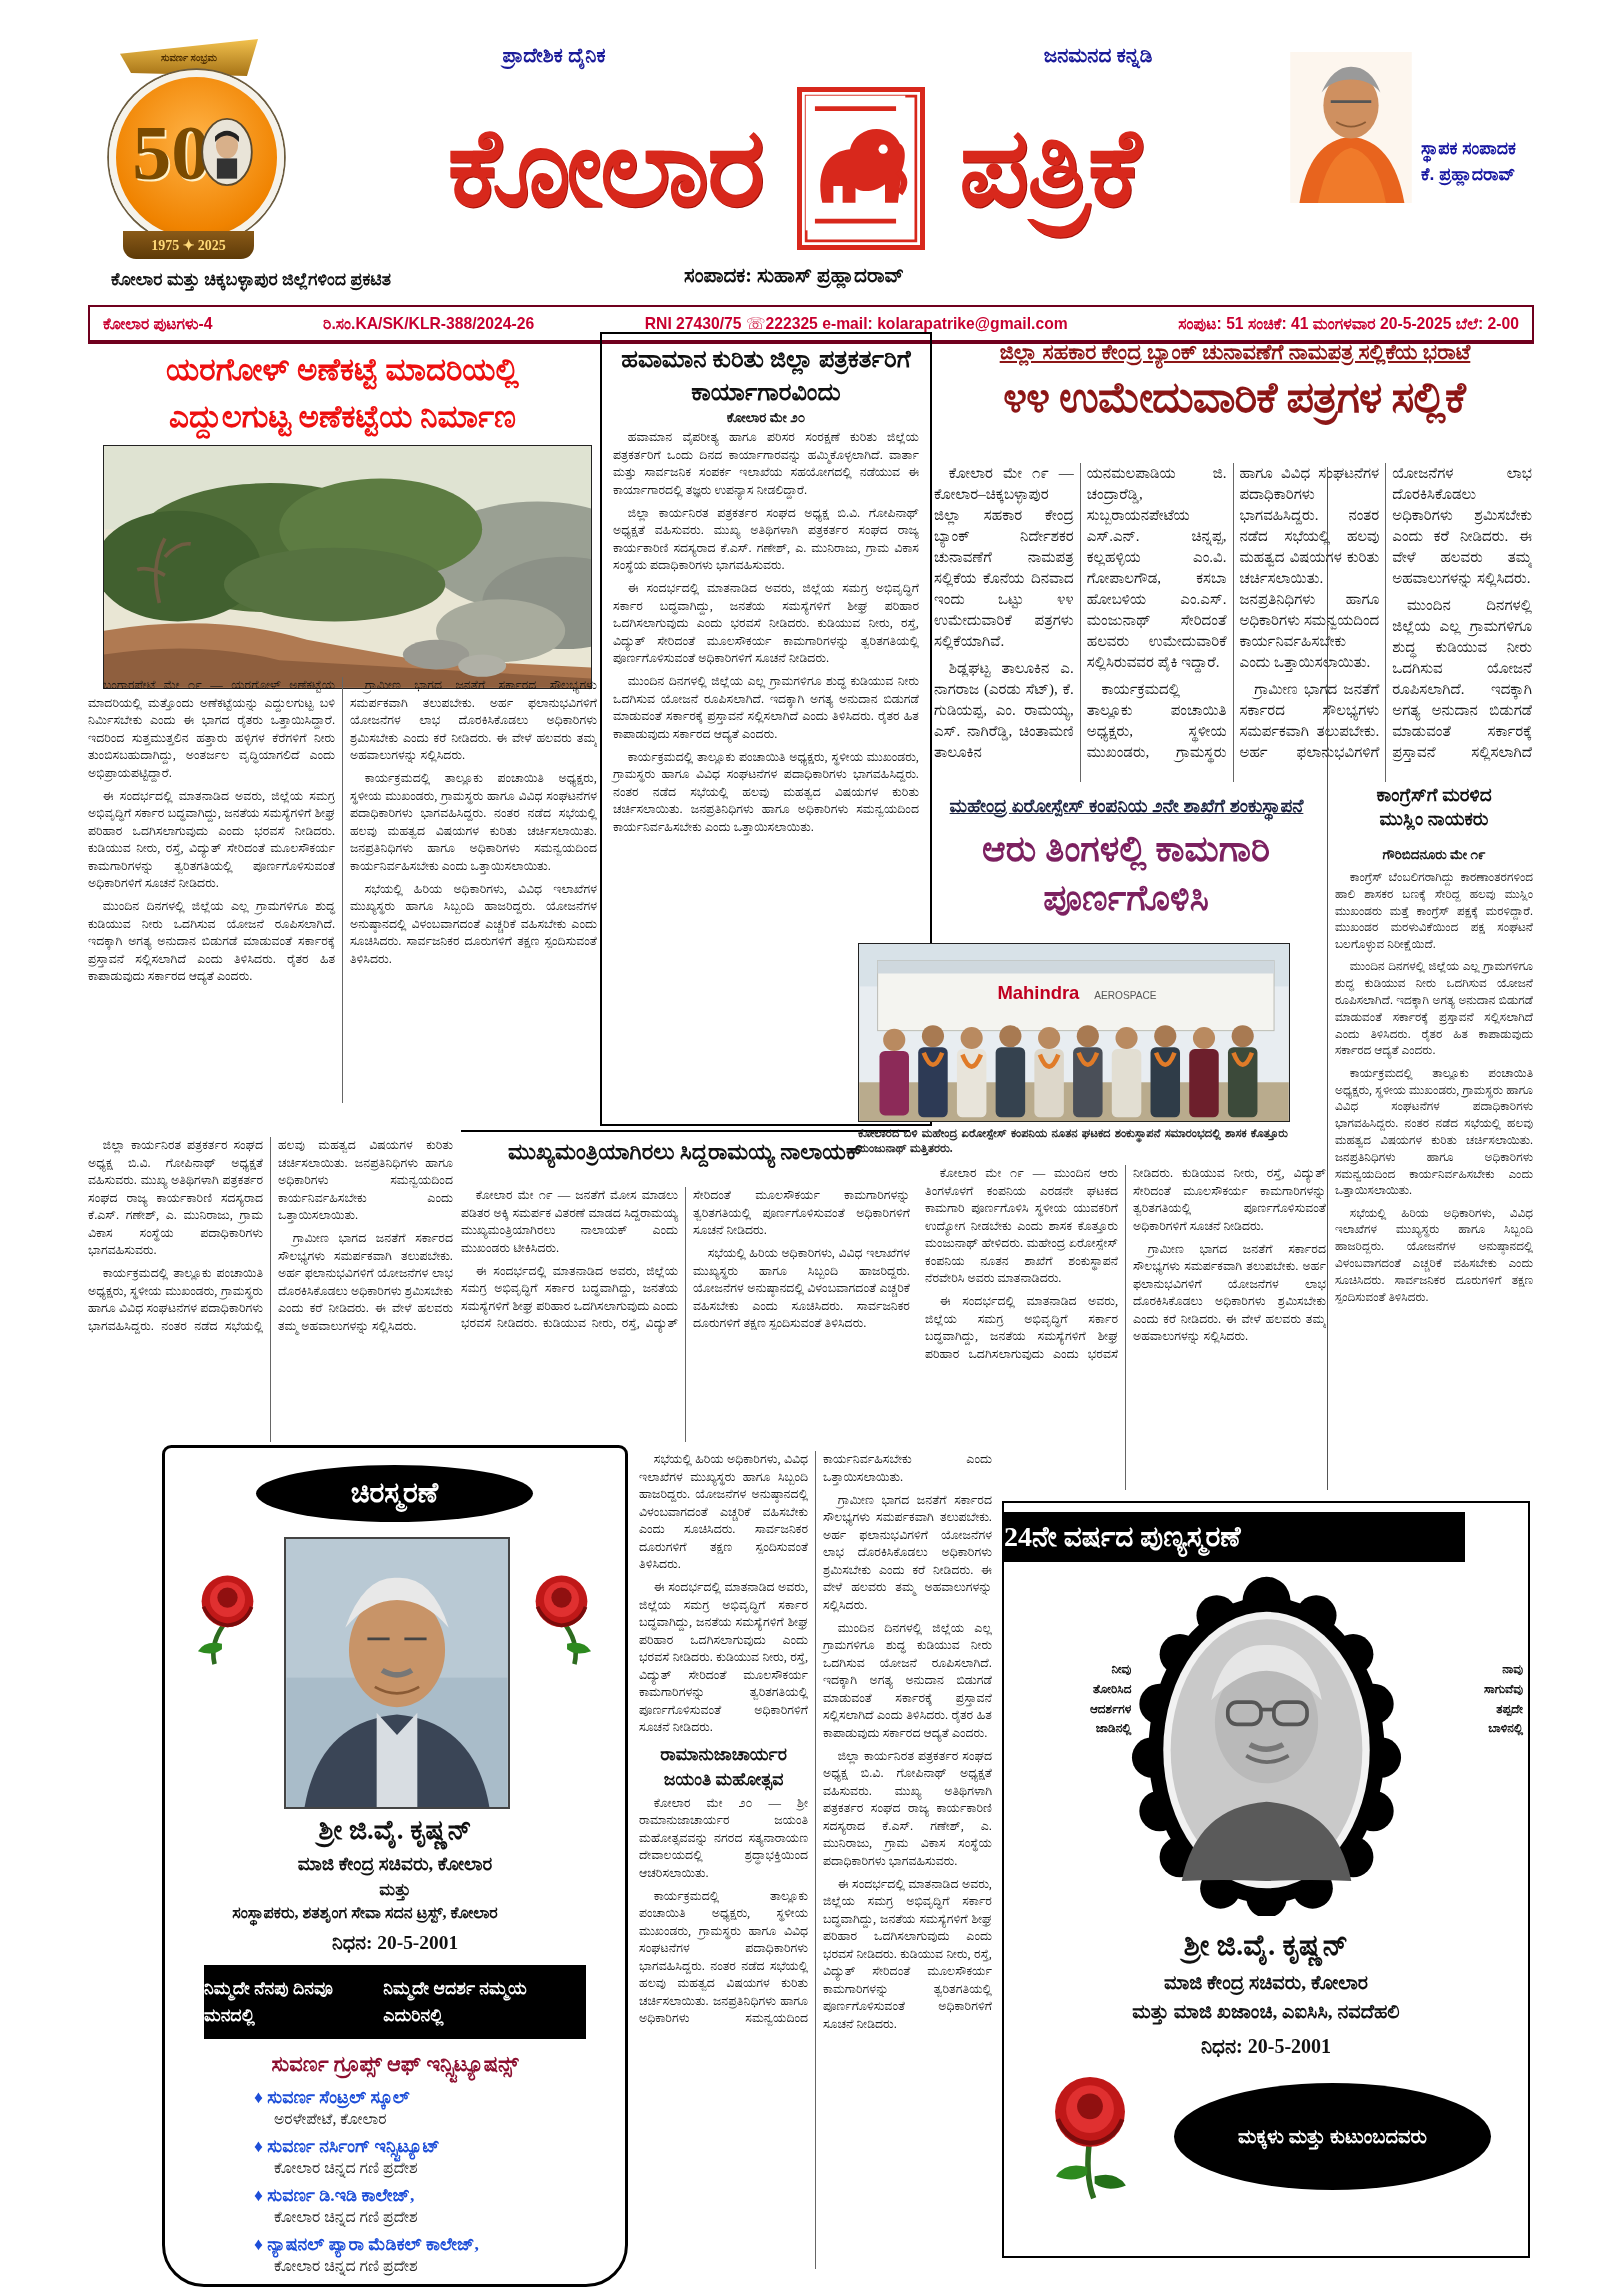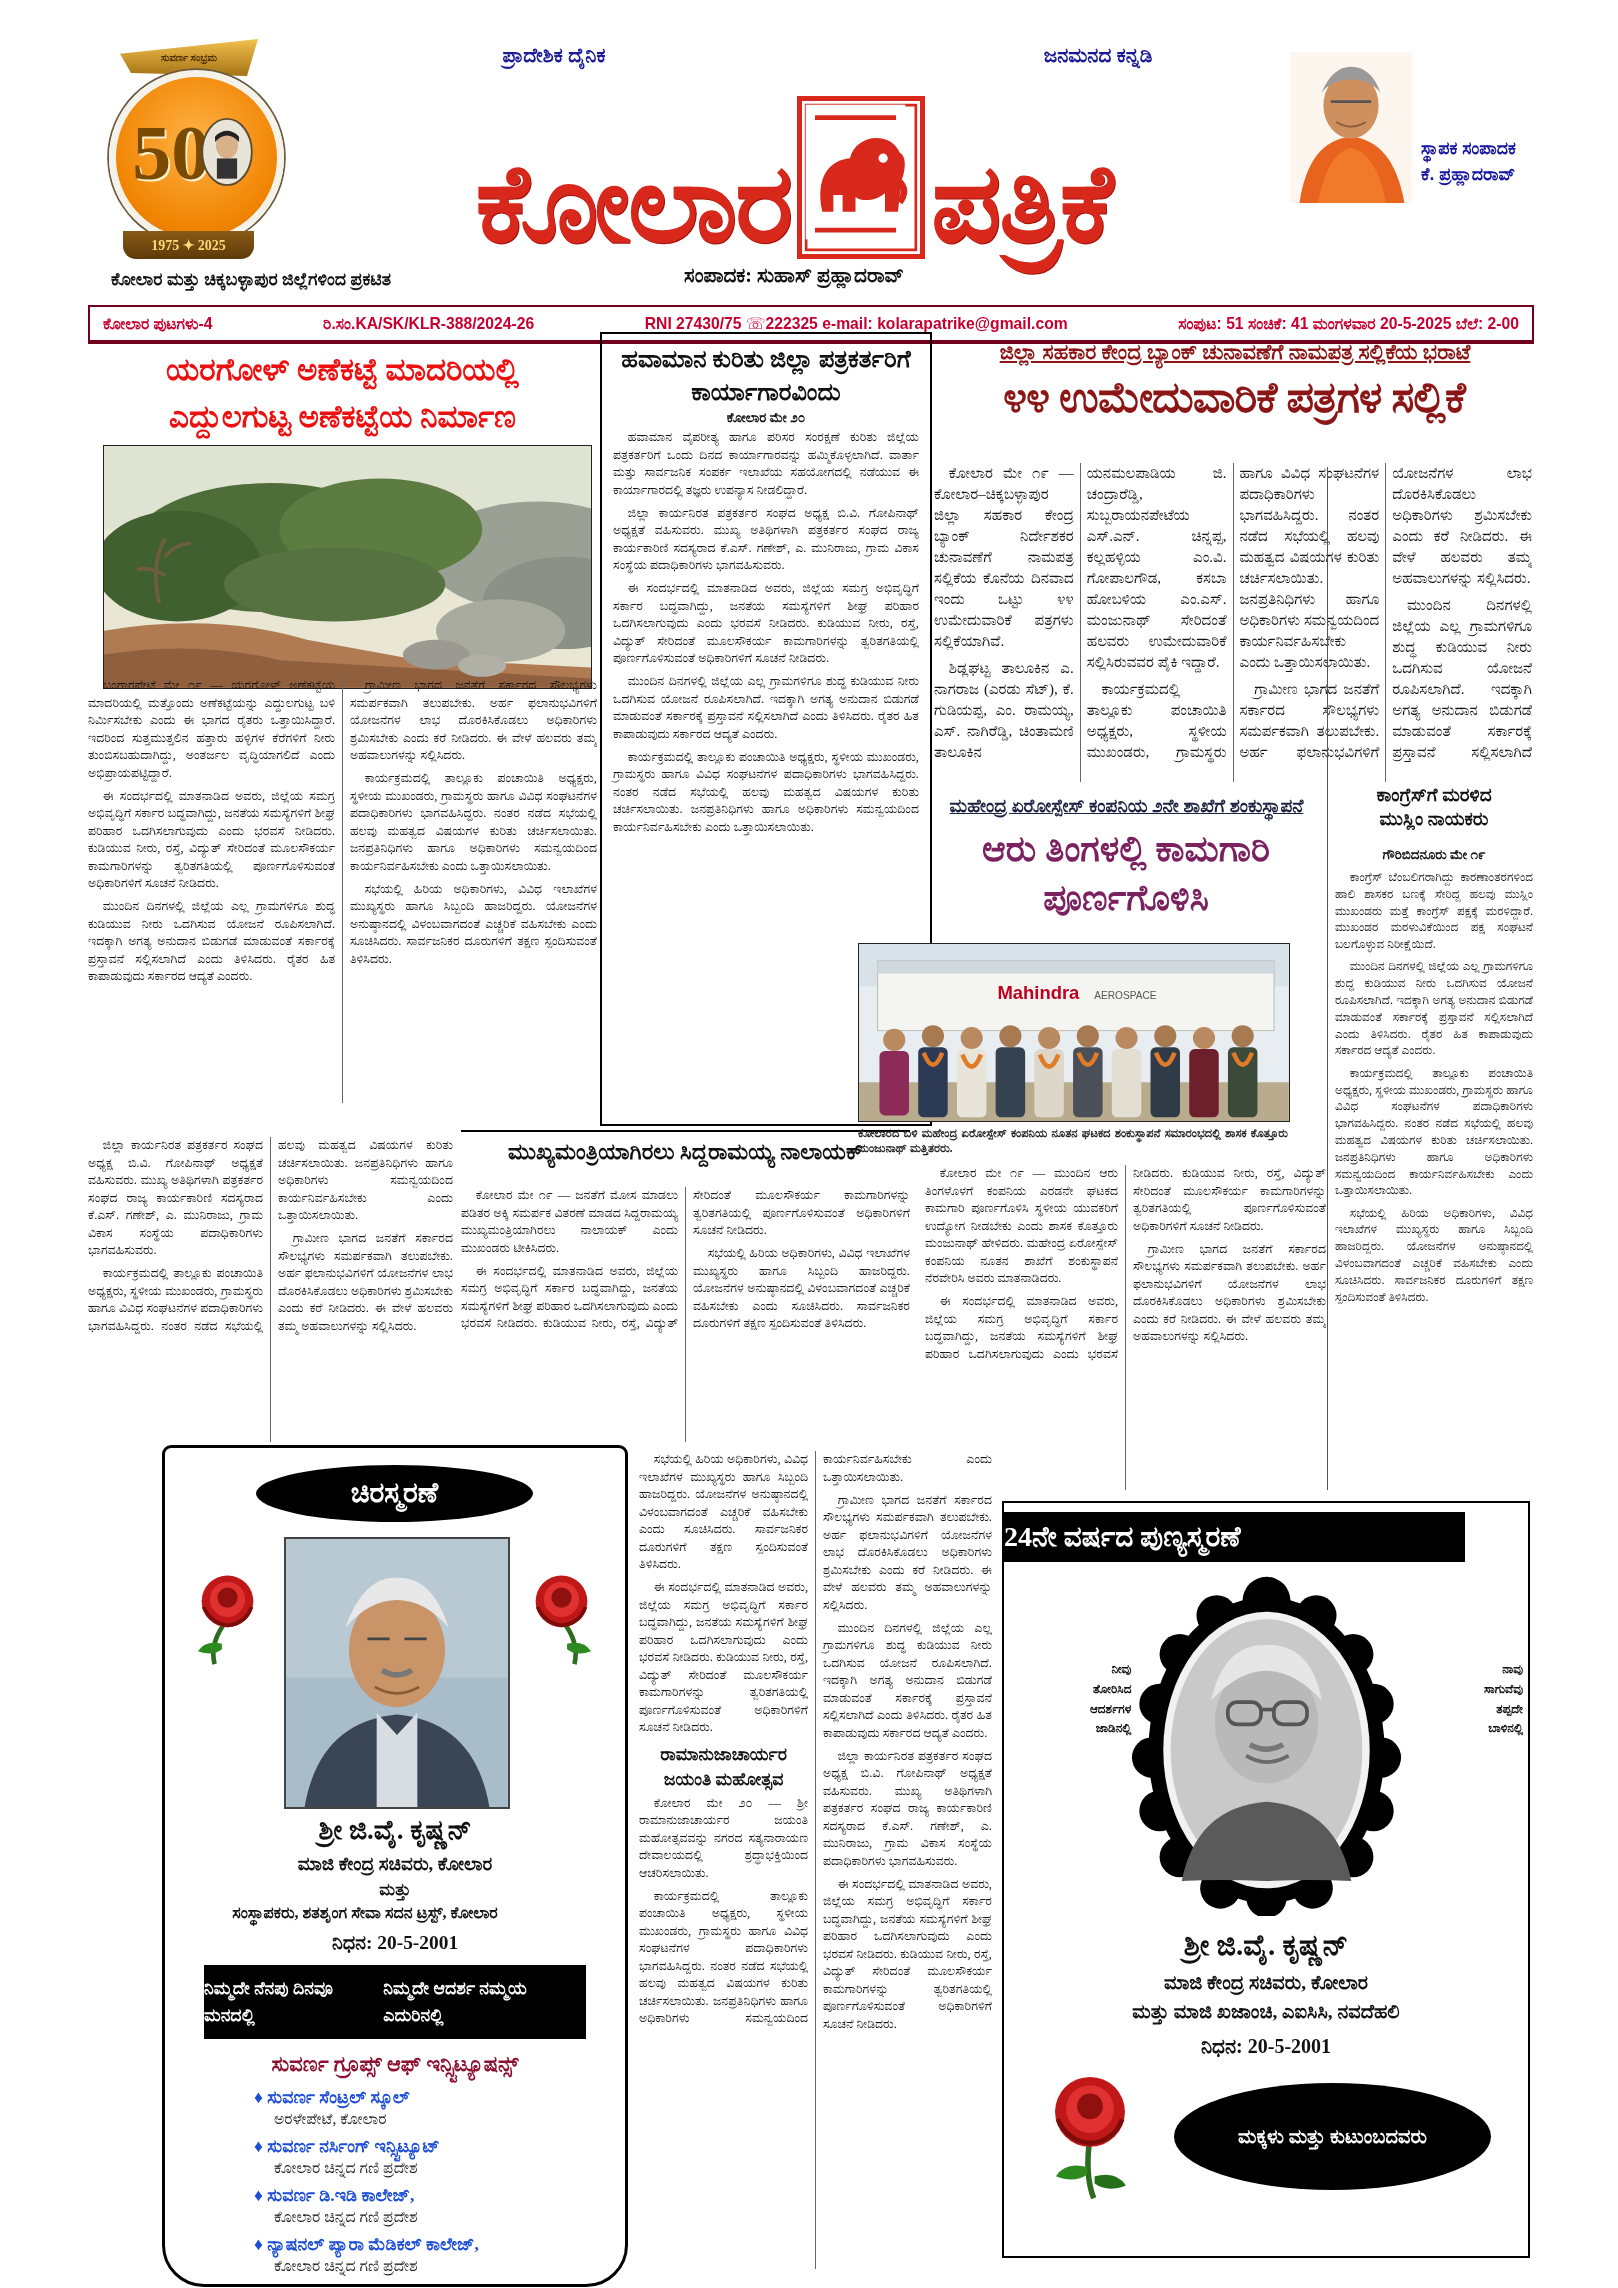--- a/index.html
+++ b/index.html
@@ -62,21 +62,21 @@
       </svg>
     </div>
     <div class="abs" style="left:31px;top:192px;width:131px;height:28px;background:linear-gradient(#8a5a18,#5d3a08);border-radius:0 0 13px 13px;display:flex;align-items:center;justify-content:center;">
       <span style="font-size:14px;font-weight:bold;color:#ffd978;">1975 ✦ 2025</span>
     </div>
   </div>
 
   <div class="abs tagline ctr" style="left:434px;top:44px;width:240px;">ಪ್ರಾದೇಶಿಕ ದೈನಿಕ</div>
   <div class="abs tagline ctr" style="left:978px;top:44px;width:240px;">ಜನಮನದ ಕನ್ನಡಿ</div>
 
-  <div class="abs" style="left:295px;top:78px;width:997px;height:181px;display:flex;align-items:flex-end;justify-content:center;gap:6px;">
+  <div class="abs" style="left:295px;top:78px;width:997px;height:181px;display:flex;align-items:center;justify-content:center;gap:34px;">
     <span class="masthead-word">ಕೋಲಾರ</span>
     <span style="display:inline-block;width:118px;height:153px;background:#fff;border:5.5px solid #d8281c;box-shadow:inset 0 0 0 2.8px #fff, inset 0 0 0 5.5px #d8281c;">
       <svg width="107" height="142" viewBox="0 0 116 154">
         <rect x="4" y="4" width="108" height="146" fill="#fff"></rect>
         <path d="M22 120 C14 82 30 64 52 62 C58 36 96 32 106 56 C114 60 112 76 108 86 L104 120 L90 120 L90 100 C80 108 66 110 58 104 L58 120 L44 120 L44 102 L34 102 L34 120 Z" fill="#d8281c"></path>
         <circle cx="88" cy="62" r="5" fill="#fff"></circle>
         <path d="M104 86 Q116 96 106 110" stroke="#d8281c" stroke-width="7" fill="none"></path>
         <path d="M14 18 h88 M14 140 h88" stroke="#d8281c" stroke-width="5"></path>
       </svg>
     </span>

